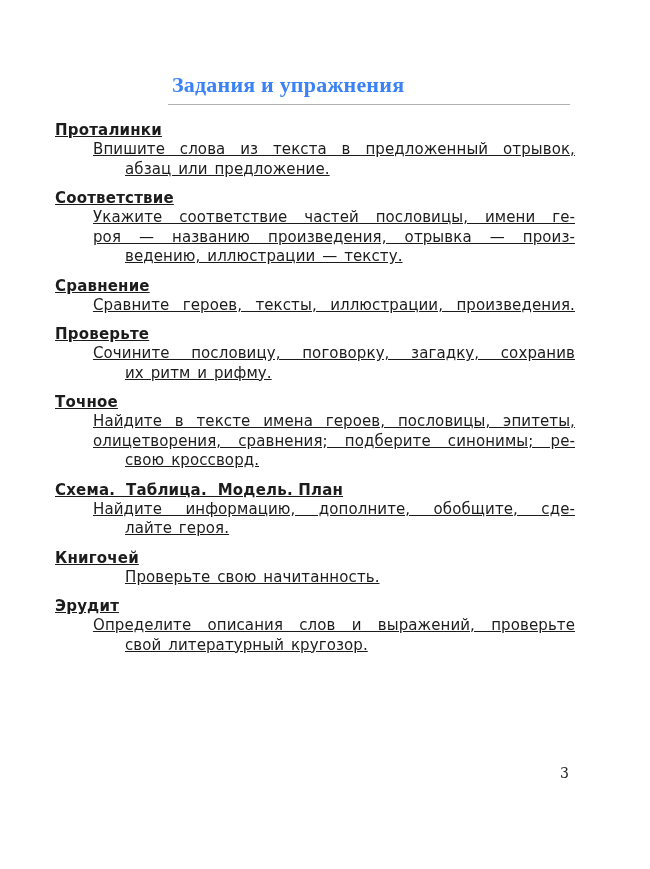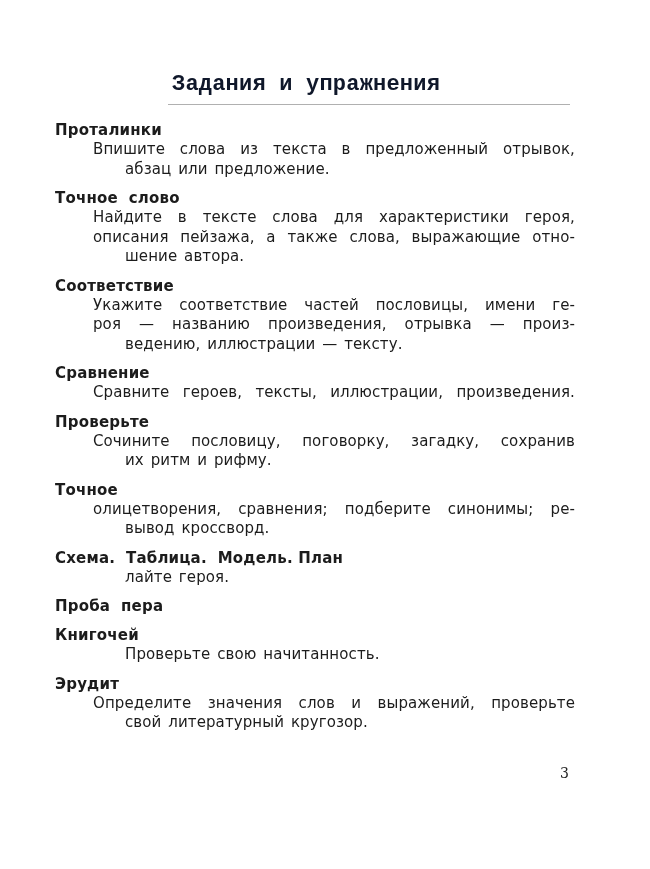--- a/index.html
+++ b/index.html
@@ -1,29 +1,29 @@
 <!DOCTYPE html>
 <html><head>
 <meta charset="utf-8">
 <style>
   html, body { margin: 0; padding: 0; background: #ffffff; }
   body { width: 650px; height: 869px; position: relative; overflow: hidden; }
   .page-title {
     position: absolute; left: 172px; top: 72px;
-    font-family: Liberation Mono, monospace;
-    font-weight: bold; font-size: 22px; color: #0f172a;
+    font-family: Liberation Serif, serif;
+    font-weight: bold; font-size: 22px; color: #3b82f6;
     letter-spacing: 0.2px; white-space: nowrap;
   }
   .title-rule {
     position: absolute; left: 168px; top: 104px; width: 402px; height: 1px;
     background: #b0b0b0;
   }
   .entries {
     position: absolute; left: 55px; top: 120px; width: 520px;
-    font-family: "DejaVu Sans", "Liberation Sans", sans-serif; color: #1c1c1c;
+    font-family: "DejaVu Sans", "Liberation Sans", sans-serif; color: #1c1c1c; text-decoration: underline;
   }
   .entry { margin: 0 0 9px 0; }
   .entry-heading {
     font-weight: bold; font-size: 15px; line-height: 20px;
     white-space: pre; letter-spacing: 0.2px;
   }
   .entry-body { padding-left: 38px; }
   .line {
     font-size: 15px; line-height: 19.5px; display: block;
     text-align: justify; text-align-last: justify; white-space: nowrap;
@@ -44,28 +44,20 @@
 
 <div class="entries">
   <div class="entry">
     <div class="entry-heading">Проталинки</div>
     <div class="entry-body">
       <span class="line">Впишите слова из текста в предложенный отрывок,</span>
       <span class="line last">абзац или предложение.</span>
     </div>
   </div>
   <div class="entry">
-    <div class="entry-heading">Точное  слово</div>
-    <div class="entry-body">
-      <span class="line">Найдите в тексте слова для характеристики героя,</span>
-      <span class="line">описания пейзажа, а также слова, выражающие отно-</span>
-      <span class="line last">шение автора.</span>
-    </div>
-  </div>
-  <div class="entry">
     <div class="entry-heading">Соответствие</div>
     <div class="entry-body">
       <span class="line">Укажите соответствие частей пословицы, имени ге-</span>
       <span class="line">роя — названию произведения, отрывка — произ-</span>
       <span class="line last">ведению, иллюстрации — тексту.</span>
     </div>
   </div>
   <div class="entry">
     <div class="entry-heading">Сравнение</div>
     <div class="entry-body">
@@ -75,41 +67,42 @@
   <div class="entry">
     <div class="entry-heading">Проверьте</div>
     <div class="entry-body">
       <span class="line">Сочините пословицу, поговорку, загадку, сохранив</span>
       <span class="line last">их ритм и рифму.</span>
     </div>
   </div>
   <div class="entry">
     <div class="entry-heading">Точное</div>
     <div class="entry-body">
+      <span class="line">Найдите в тексте имена героев, пословицы, эпитеты,</span>
       <span class="line">олицетворения, сравнения; подберите синонимы; ре-</span>
-      <span class="line last">вывод кроссворд.</span>
+      <span class="line last">свою кроссворд.</span>
     </div>
   </div>
   <div class="entry">
     <div class="entry-heading">Схема.  Таблица.  Модель. План</div>
     <div class="entry-body">
+      <span class="line">Найдите информацию, дополните, обобщите, сде-</span>
       <span class="line last">лайте героя.</span>
     </div>
   </div>
   <div class="entry">
-    <div class="entry-heading">Проба  пера</div>
   </div>
   <div class="entry">
     <div class="entry-heading">Книгочей</div>
     <div class="entry-body">
       <span class="line last">Проверьте свою начитанность.</span>
     </div>
   </div>
   <div class="entry">
     <div class="entry-heading">Эрудит</div>
     <div class="entry-body">
-      <span class="line">Определите значения слов и выражений, проверьте</span>
+      <span class="line">Определите описания слов и выражений, проверьте</span>
       <span class="line last">свой литературный кругозор.</span>
     </div>
   </div>
 </div>
 
 <div class="page-number">3</div>
 
 </body></html>

